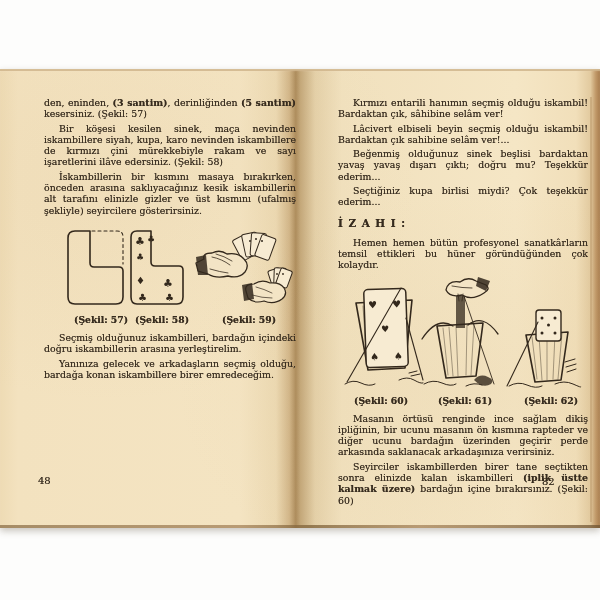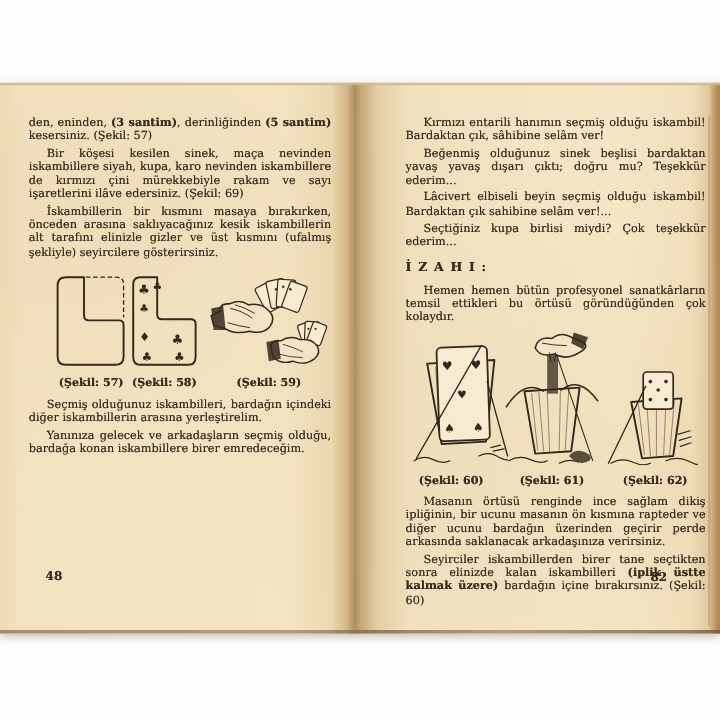--- a/index.html
+++ b/index.html
@@ -30,21 +30,21 @@
   }
   .book-edge-top{
     position:absolute;left:0;top:0;width:100%;height:2px;
     background:#cdb187;opacity:.8;
   }
   .book-edge-right{
     position:absolute;right:8px;top:28px;width:2px;height:425px;
     background:#c3a375;opacity:.7;
   }
   .col{position:absolute;color:#362b1e;}
-  .col-left{left:24px;top:28px;width:252px;}
+  .col-left{left:44px;top:28px;width:252px;}
   .col-right{left:318px;top:28px;width:250px;margin-left:20px;}
   p.bp{
     margin:0 0 3px;font-size:9.4px;line-height:11.3px;text-align:justify;
     text-shadow:0 0 .4px rgba(54,43,30,.7);
   }
   p.indent{text-indent:15px;}
   .heading{
     margin:9px auto 7px;width:216px;text-align:center;font-weight:bold;
     font-size:10.1px;line-height:13px;letter-spacing:.4px;
     text-shadow:0 0 .4px rgba(54,43,30,.8);
@@ -52,45 +52,45 @@
   .izahi{
     margin:9px 0 8px;font-weight:bold;font-size:10.4px;letter-spacing:1px;
     text-shadow:0 0 .4px rgba(54,43,30,.8);
   }
   .figstrip{position:relative;}
   .figstrip-left{height:90px;margin-top:5px;}
   .figstrip-right{height:118px;margin-top:3px;}
   .figstrip svg{position:absolute;bottom:0;}
   .figcaps{position:relative;height:12px;margin:3px 0 6px;}
   .figcaps span{
-    position:absolute;width:64px;text-align:center;font-weight:bold;font-size:9.2px;
+    position:absolute;width:64px;text-align:right;font-weight:bold;font-size:9.2px;
     text-shadow:0 0 .4px rgba(54,43,30,.8);
   }
   .pagenum{
-    position:absolute;font-size:10px;font-weight:bold;color:#362b1e;
+    position:absolute;font-size:10px;font-weight:normal;color:#362b1e;
     text-shadow:0 0 .4px rgba(54,43,30,.7);
   }
   .pagenum-left{left:38px;top:406px;}
   .pagenum-right{left:542px;top:407px;}
   .ink{stroke:#33281c;fill:none;stroke-linecap:round;stroke-linejoin:round;}
   .pip{fill:#33281c;font-family:"DejaVu Sans",sans-serif;}
   .cardface{fill:#f7ebd2;stroke:#33281c;}
 </style>
 </head>
 <body>
 
 <div class="stage">
   <div class="book">
     <div class="book-edge-top"></div>
     <div class="book-edge-right"></div>
     <div class="book-edge-bottom"></div>
 
     <div class="col col-left">
       <p class="bp"><span>den, eninden, </span><b>(3 santim)</b><span>, derinliğinden </span><b>(5 santim)</b><span> kesersiniz. (Şekil: 57)</span></p>
-      <p class="bp indent">Bir köşesi kesilen sinek, maça nevinden iskambillere siyah, kupa, karo nevinden iskambillere de kırmızı çini mürekkebiyle rakam ve sayı işaretlerini ilâve edersiniz. (Şekil: 69)</p>
+      <p class="bp indent">Bir köşesi kesilen sinek, maça nevinden iskambillere siyah, kupa, karo nevinden iskambillere de kırmızı çini mürekkebiyle rakam ve sayı işaretlerini ilâve edersiniz. (Şekil: 58)</p>
       <p class="bp indent">İskambillerin bir kısmını masaya bırakırken, önceden arasına saklıyacağınız kesik iskambillerin alt tarafını elinizle gizler ve üst kısmını (ufalmış şekliyle) seyircilere gösterirsiniz.</p>
 
       <div class="figstrip figstrip-left">
 
         <svg style="left:19px" width="66" height="84" viewBox="0 0 66 84">
           <path class="ink" stroke-width="1.6" d="M27,4 L12,4 Q5,4 5,11 L5,70 Q5,77 12,77 L53,77 Q60,77 60,70 L60,44 Q60,40 56,40 L31,40 Q27,40 27,36 Z"></path>
           <path class="ink" stroke-width="1.1" stroke-dasharray="3,3" d="M29,4 L54,4 Q60,4 60,10 L60,37"></path>
         </svg>
 
         <svg style="left:82px" width="62" height="84" viewBox="0 0 62 84">
@@ -132,32 +132,32 @@
             <path d="M48,56 L58,54 L60,70 L50,72 Z" fill="#33281c" opacity=".85"></path>
           </g>
         </svg>
       </div>
       <div class="figcaps">
         <span style="left:20px">(Şekil: 57)</span>
         <span style="left:81px">(Şekil: 58)</span>
         <span style="left:168px">(Şekil: 59)</span>
       </div>
 
-      <p class="bp indent">Seçmiş olduğunuz iskambilleri, bardağın içindeki diğer iskambillerin arasına yerleştirelim.</p>
+      <p class="bp indent">Seçmiş olduğunuz iskambilleri, bardağın içindeki doğru iskambillerin arasına yerleştirelim.</p>
       <p class="bp indent">Yanınıza gelecek ve arkadaşların seçmiş olduğu, bardağa konan iskambillere birer emredeceğim.</p>
     </div>
     <div class="pagenum pagenum-left">48</div>
 
     <div class="col col-right">
       <p class="bp indent">Kırmızı entarili hanımın seçmiş olduğu iskambil! Bardaktan çık, sâhibine selâm ver!</p>
+      <p class="bp indent">Lâcivert elbiseli beyin seçmiş olduğu iskambil! Bardaktan çık sahibine selâm ver!...</p>
       <p class="bp indent">Beğenmiş olduğunuz sinek beşlisi bardaktan yavaş yavaş dışarı çıktı; doğru mu? Teşekkür ederim...</p>
-      <p class="bp indent">Lâcivert elbiseli beyin seçmiş olduğu iskambil! Bardaktan çık sahibine selâm ver!...</p>
       <p class="bp indent">Seçtiğiniz kupa birlisi miydi? Çok teşekkür ederim...</p>
       <div class="izahi">İ Z A H I :</div>
-      <p class="bp indent">Hemen hemen bütün profesyonel sanatkârların temsil ettikleri bu örtüsü göründüğünden çok kolaydır.</p>
+      <p class="bp indent">Hemen hemen bütün profesyonel sanatkârların temsil ettikleri bu hüner göründüğünden çok kolaydır.</p>
 
       <div class="figstrip figstrip-right">
 
         <svg style="left:5px" width="84" height="116" viewBox="0 0 84 116">
           <g>
             <path class="ink" stroke-width="1.6" d="M13,27 L69,24 L62,92 L25,94 Z"></path>
             <path class="ink" stroke-width=".7" opacity=".6" d="M20,30 L24,90 M27,29 L30,91 M34,28 L36,91 M48,27 L49,90 M55,27 L54,90 M62,26 L59,90"></path>
           </g>
           <g transform="rotate(-2 43 52)">
             <rect class="cardface" stroke-width="1.5" x="22" y="13" width="42" height="78" rx="4"></rect>

